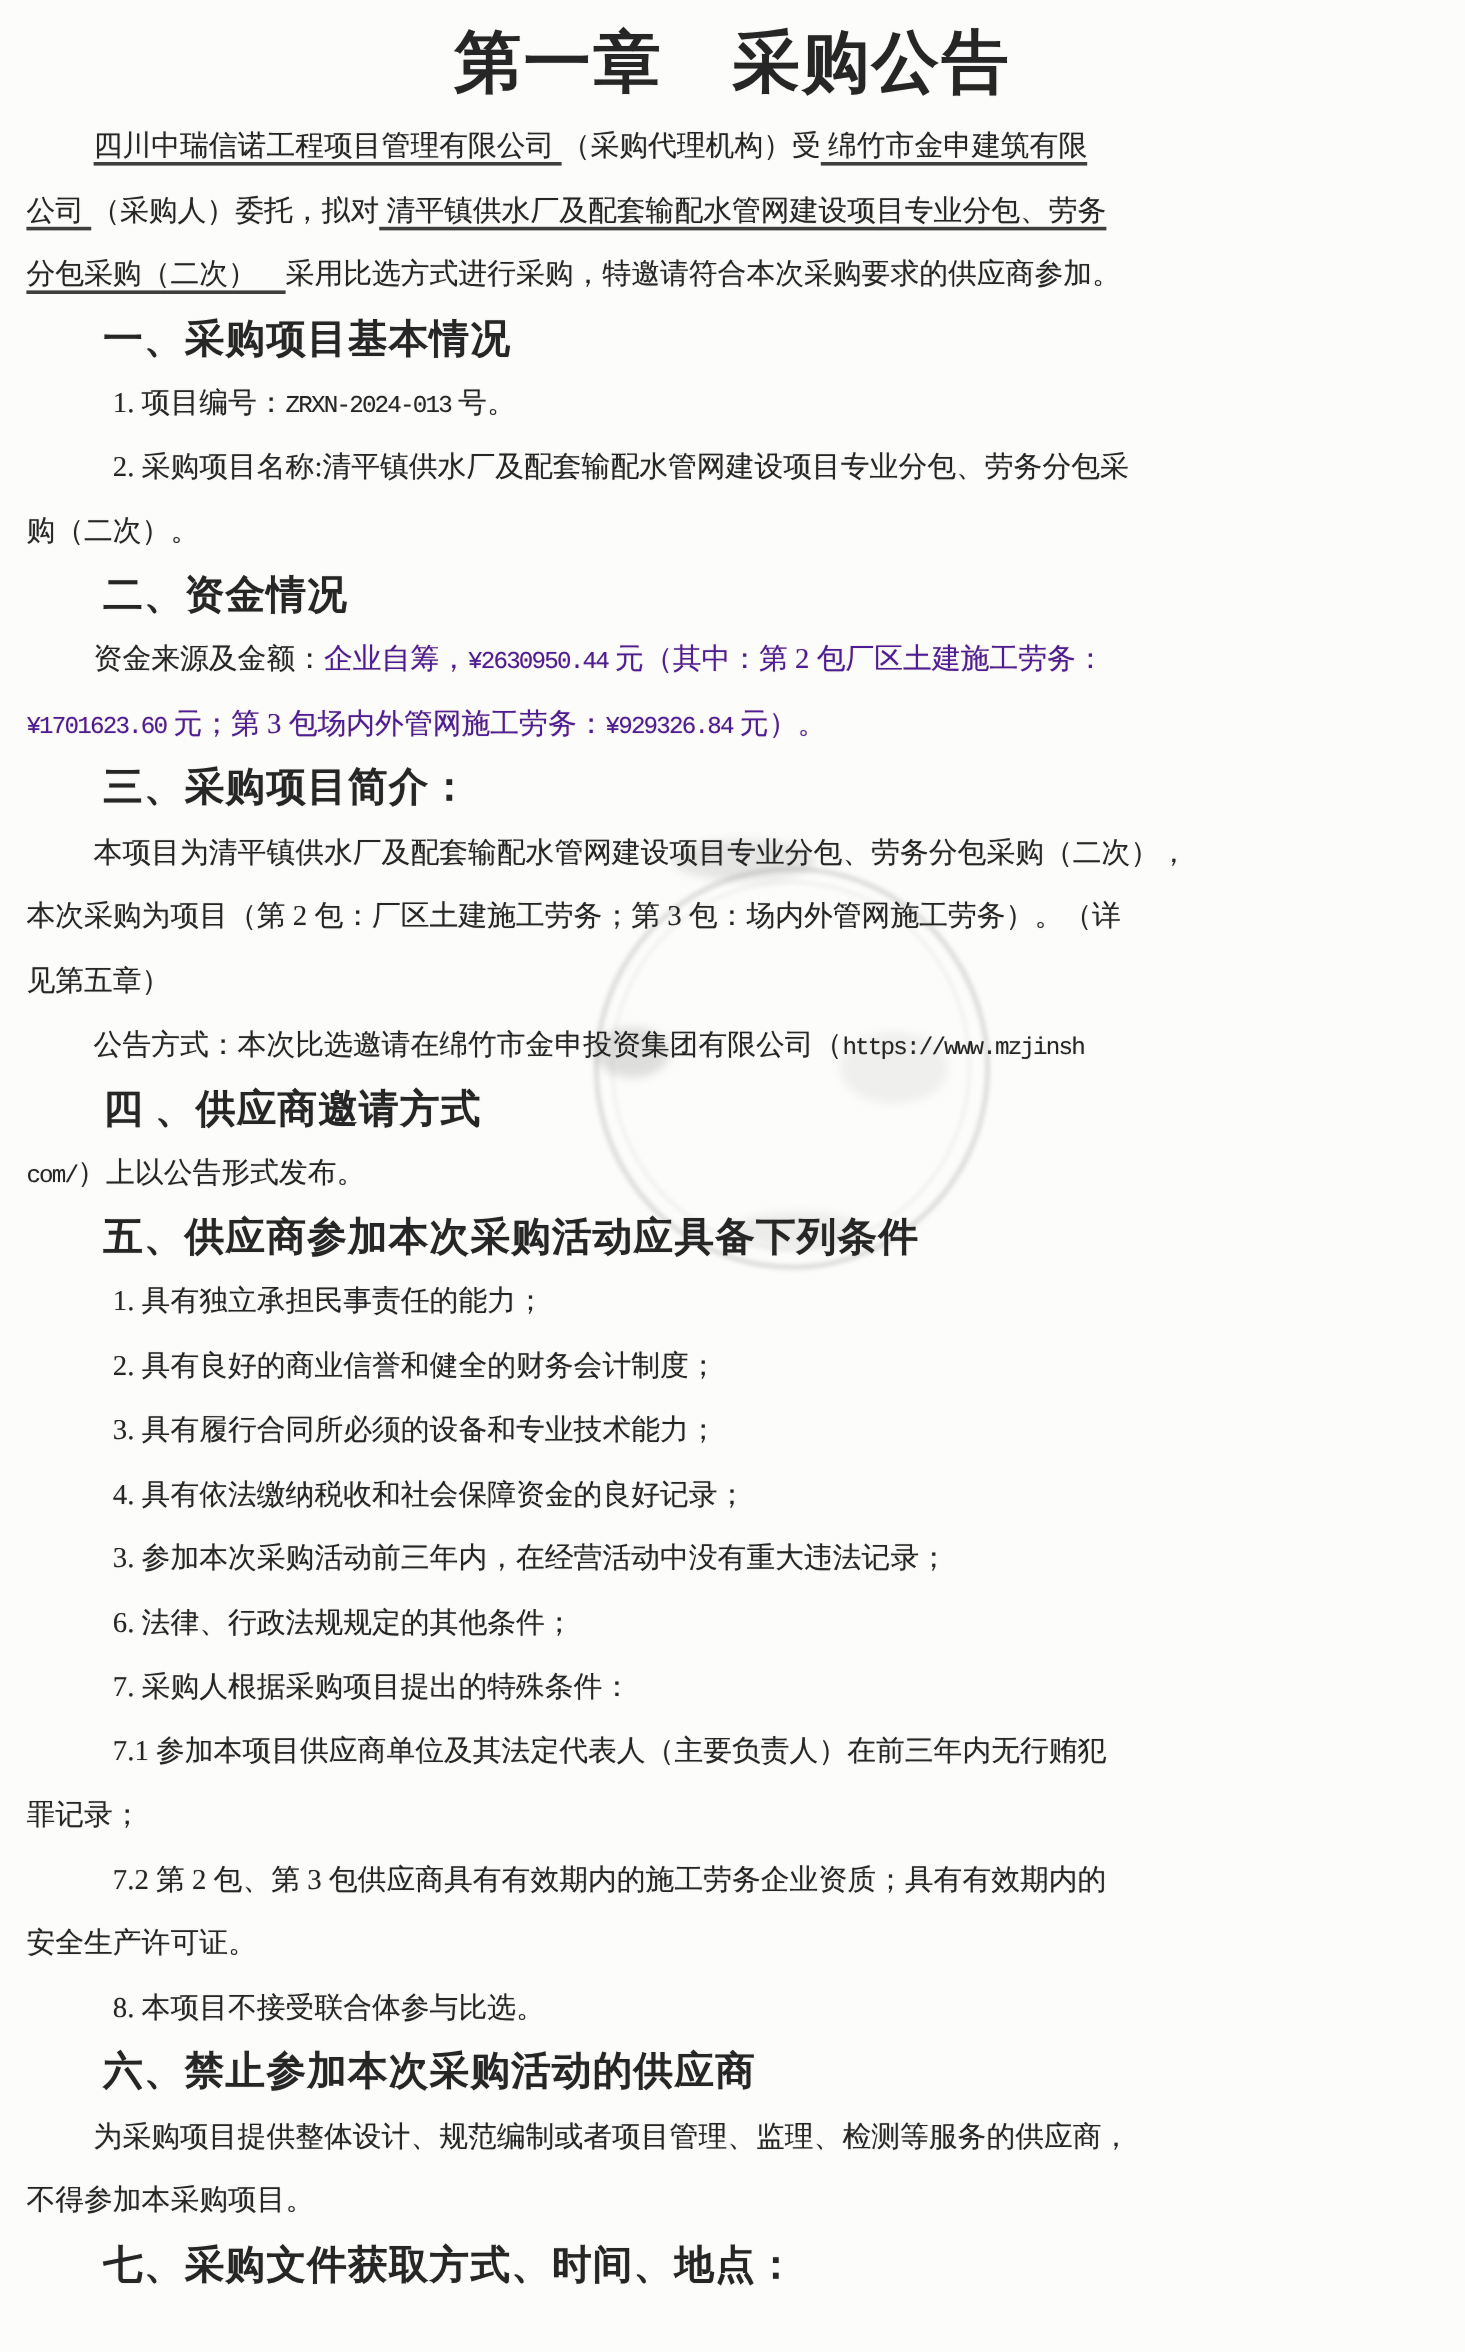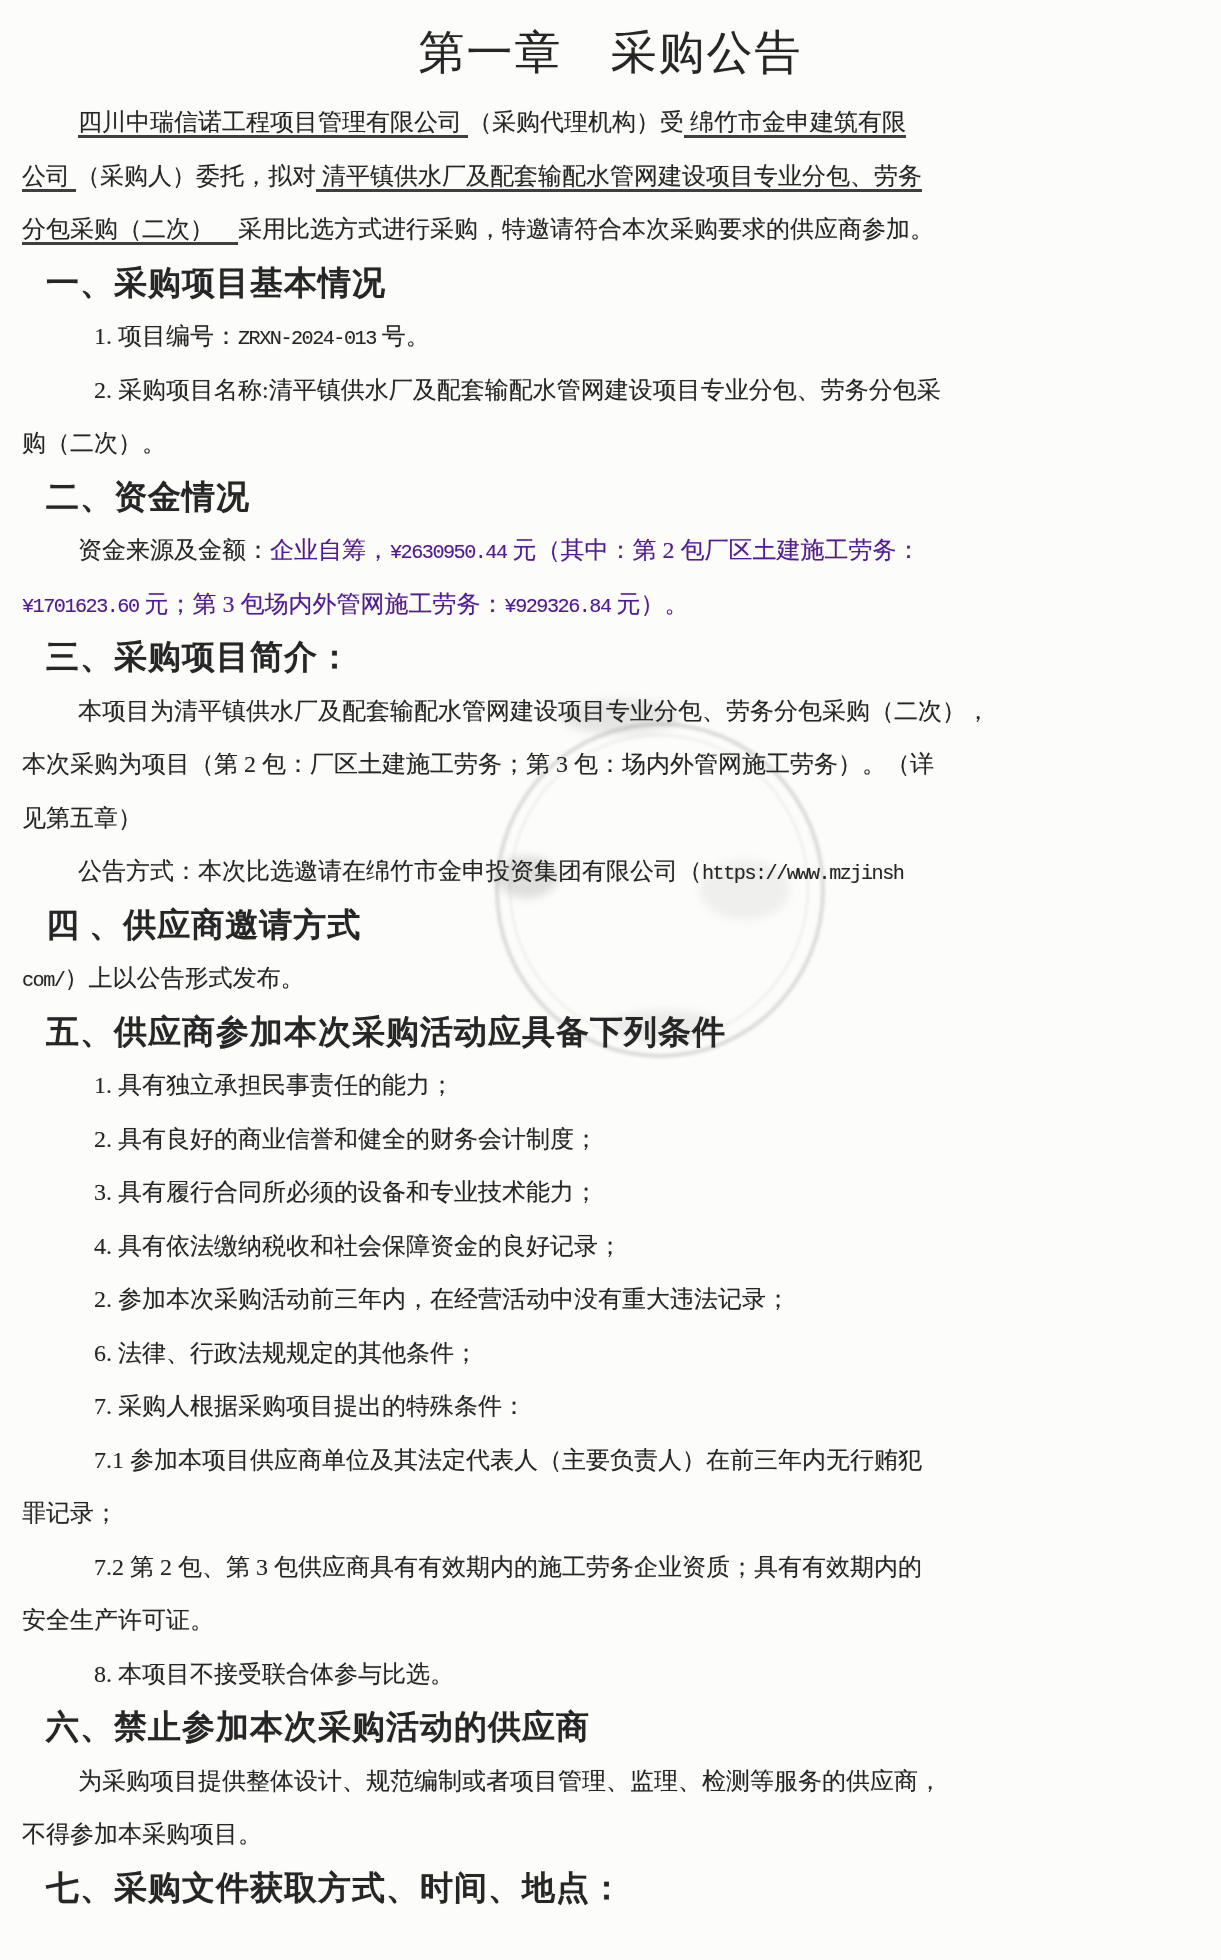--- a/index.html
+++ b/index.html
@@ -10,29 +10,29 @@
     background:#fcfcfa;
     overflow:hidden;
     font-family:"Liberation Serif", serif;
     color:#262626;
     text-shadow:0 0 1px rgba(70,70,70,0.35);
   }
   .title{
     margin-top:24px;
     height:58px;line-height:58px;
     text-align:center;
-    font-size:46px;font-weight:normal;
+    font-size:56px;font-weight:bold;
     letter-spacing:2px;
   }
   .lines{margin-top:14px;position:relative;z-index:2;}
   .line{height:53.5px;line-height:53.5px;font-size:24px;white-space:nowrap;}
   .ind-para{padding-left:78px;}
   .ind-cont{padding-left:22px;}
   .ind-item{padding-left:94px;}
-  .ind-heading{padding-left:46px;font-weight:bold;font-size:33px;letter-spacing:1px;}
+  .ind-heading{padding-left:86px;font-weight:bold;font-size:33px;letter-spacing:1px;}
   .seg-u{border-bottom:3px solid #3f3f3f;padding-bottom:0px;}
   .seg-red{color:#4c1d95;text-shadow:0 0 1px rgba(125,39,38,0.4);}
   .seg-mono{font-family:"Liberation Mono", monospace;font-size:0.84em;letter-spacing:-1.5px;margin-top:29px;}
   
   .stamp{
     position:absolute;left:495px;top:722px;width:322px;height:328px;
     border:4px solid rgba(135,135,135,0.28);
     border-radius:50%;
     filter:blur(1.6px);
     z-index:1;
@@ -78,21 +78,21 @@
       <div class="line ind-cont"><span>本次采购为项目（第 2 包：厂区土建施工劳务；第 3 包：场内外管网施工劳务）。（详</span></div>
       <div class="line ind-cont"><span>见第五章）</span></div>
       <div class="line ind-para"><span>公告方式：本次比选邀请在绵竹市金申投资集团有限公司（</span><span class="seg-mono">https://www.mzjinsh</span></div>
       <div class="line ind-heading"><span>四 、供应商邀请方式</span></div>
       <div class="line ind-cont"><span class="seg-mono">com/</span><span>）上以公告形式发布。</span></div>
       <div class="line ind-heading"><span>五、供应商参加本次采购活动应具备下列条件</span></div>
       <div class="line ind-item"><span>1. 具有独立承担民事责任的能力；</span></div>
       <div class="line ind-item"><span>2. 具有良好的商业信誉和健全的财务会计制度；</span></div>
       <div class="line ind-item"><span>3. 具有履行合同所必须的设备和专业技术能力；</span></div>
       <div class="line ind-item"><span>4. 具有依法缴纳税收和社会保障资金的良好记录；</span></div>
-      <div class="line ind-item"><span>2. 参加本次采购活动前三年内，在经营活动中没有重大违法记录；</span></div>
+      <div class="line ind-item"><span>3. 参加本次采购活动前三年内，在经营活动中没有重大违法记录；</span></div>
       <div class="line ind-item"><span>6. 法律、行政法规规定的其他条件；</span></div>
       <div class="line ind-item"><span>7. 采购人根据采购项目提出的特殊条件：</span></div>
       <div class="line ind-item"><span>7.1 参加本项目供应商单位及其法定代表人（主要负责人）在前三年内无行贿犯</span></div>
       <div class="line ind-cont"><span>罪记录；</span></div>
       <div class="line ind-item"><span>7.2 第 2 包、第 3 包供应商具有有效期内的施工劳务企业资质；具有有效期内的</span></div>
       <div class="line ind-cont"><span>安全生产许可证。</span></div>
       <div class="line ind-item"><span>8. 本项目不接受联合体参与比选。</span></div>
       <div class="line ind-heading"><span>六、禁止参加本次采购活动的供应商</span></div>
       <div class="line ind-para"><span>为采购项目提供整体设计、规范编制或者项目管理、监理、检测等服务的供应商，</span></div>
       <div class="line ind-cont"><span>不得参加本采购项目。</span></div>

